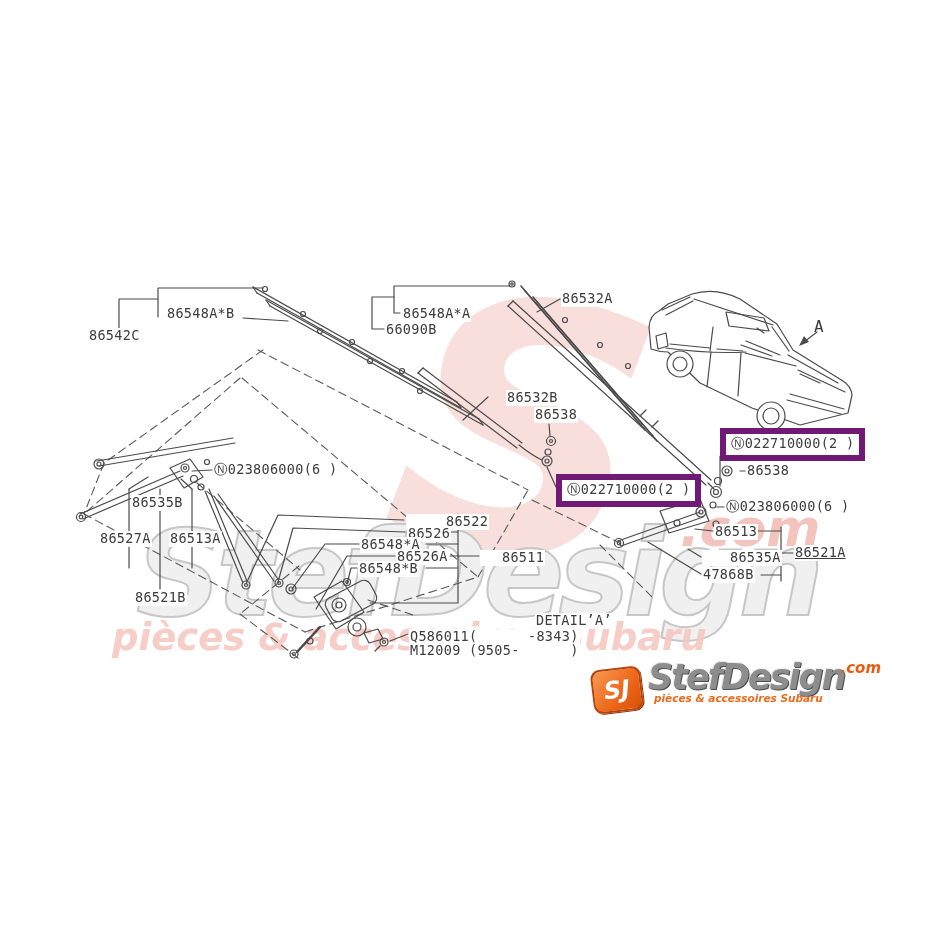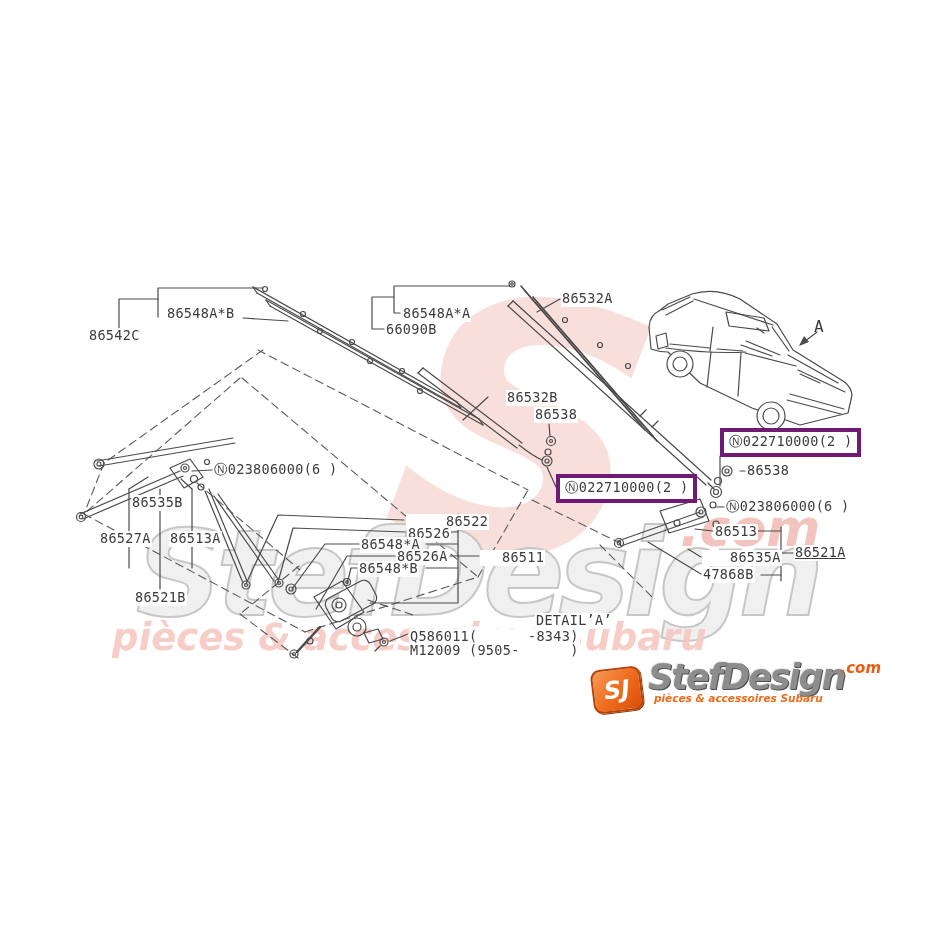--- a/index.html
+++ b/index.html
@@ -14,21 +14,21 @@
   .wm-tld{left:680px;top:498px;font-size:52px;color:#f0b6ad;opacity:.8;
         font-family:"DejaVu Sans",sans-serif;}
   .wm-tagline{left:112px;top:616px;font-size:37px;color:#f6c8c1;opacity:.9;
         font-family:"DejaVu Sans",sans-serif;}
   
   svg.drawing{position:absolute;left:0;top:0;z-index:1;}
   
   #labels{position:absolute;left:0;top:0;width:100%;height:100%;z-index:2;}
   .plabel{position:absolute;font-size:13.5px;line-height:1.15;color:#3c3c3c;
           white-space:pre;background:#fff;padding:0 1px;letter-spacing:.3px;}
-  .plabel.boxed{border:4px solid #701a75;padding:2px 5px 3px;}
+  .plabel.boxed{border:6px solid #701a75;padding:2px 5px 3px;}
   .plabel.callout{font-size:16px;background:transparent;}
   
   .logo{position:absolute;left:592px;top:660px;z-index:3;display:flex;align-items:flex-start;}
   .logo-badge{width:46px;height:40px;border-radius:9px;margin-top:8px;
       background:linear-gradient(135deg,#f79a55 0%,#ee6a1c 55%,#d94f07 100%);
       border:2px solid #b84307;color:#fff;display:flex;align-items:center;justify-content:center;
       font:bold italic 24px "DejaVu Sans",sans-serif;transform:rotate(-7deg);
       box-shadow:1px 1px 0 #8a3305;}
   .logo-text{margin-left:6px;}
   .logo-brand-row{white-space:nowrap;}

